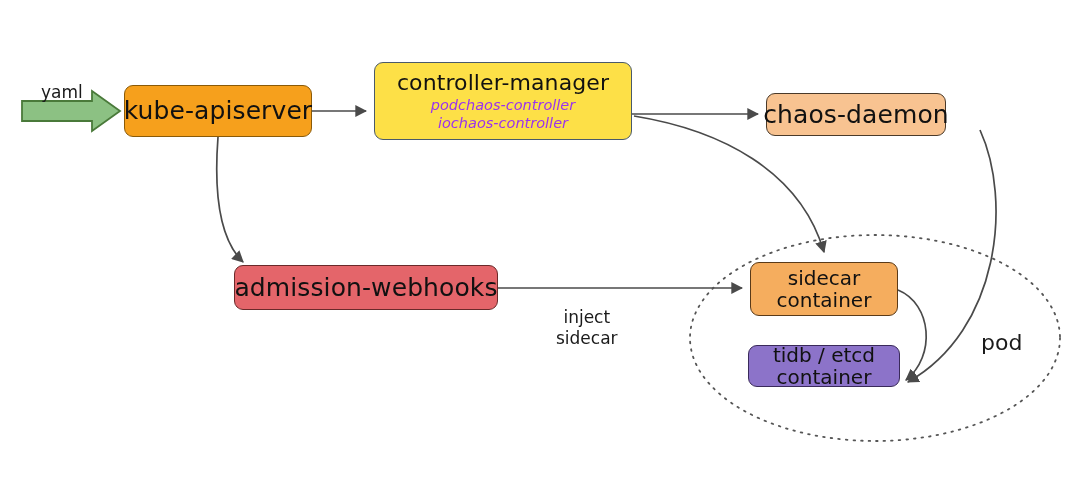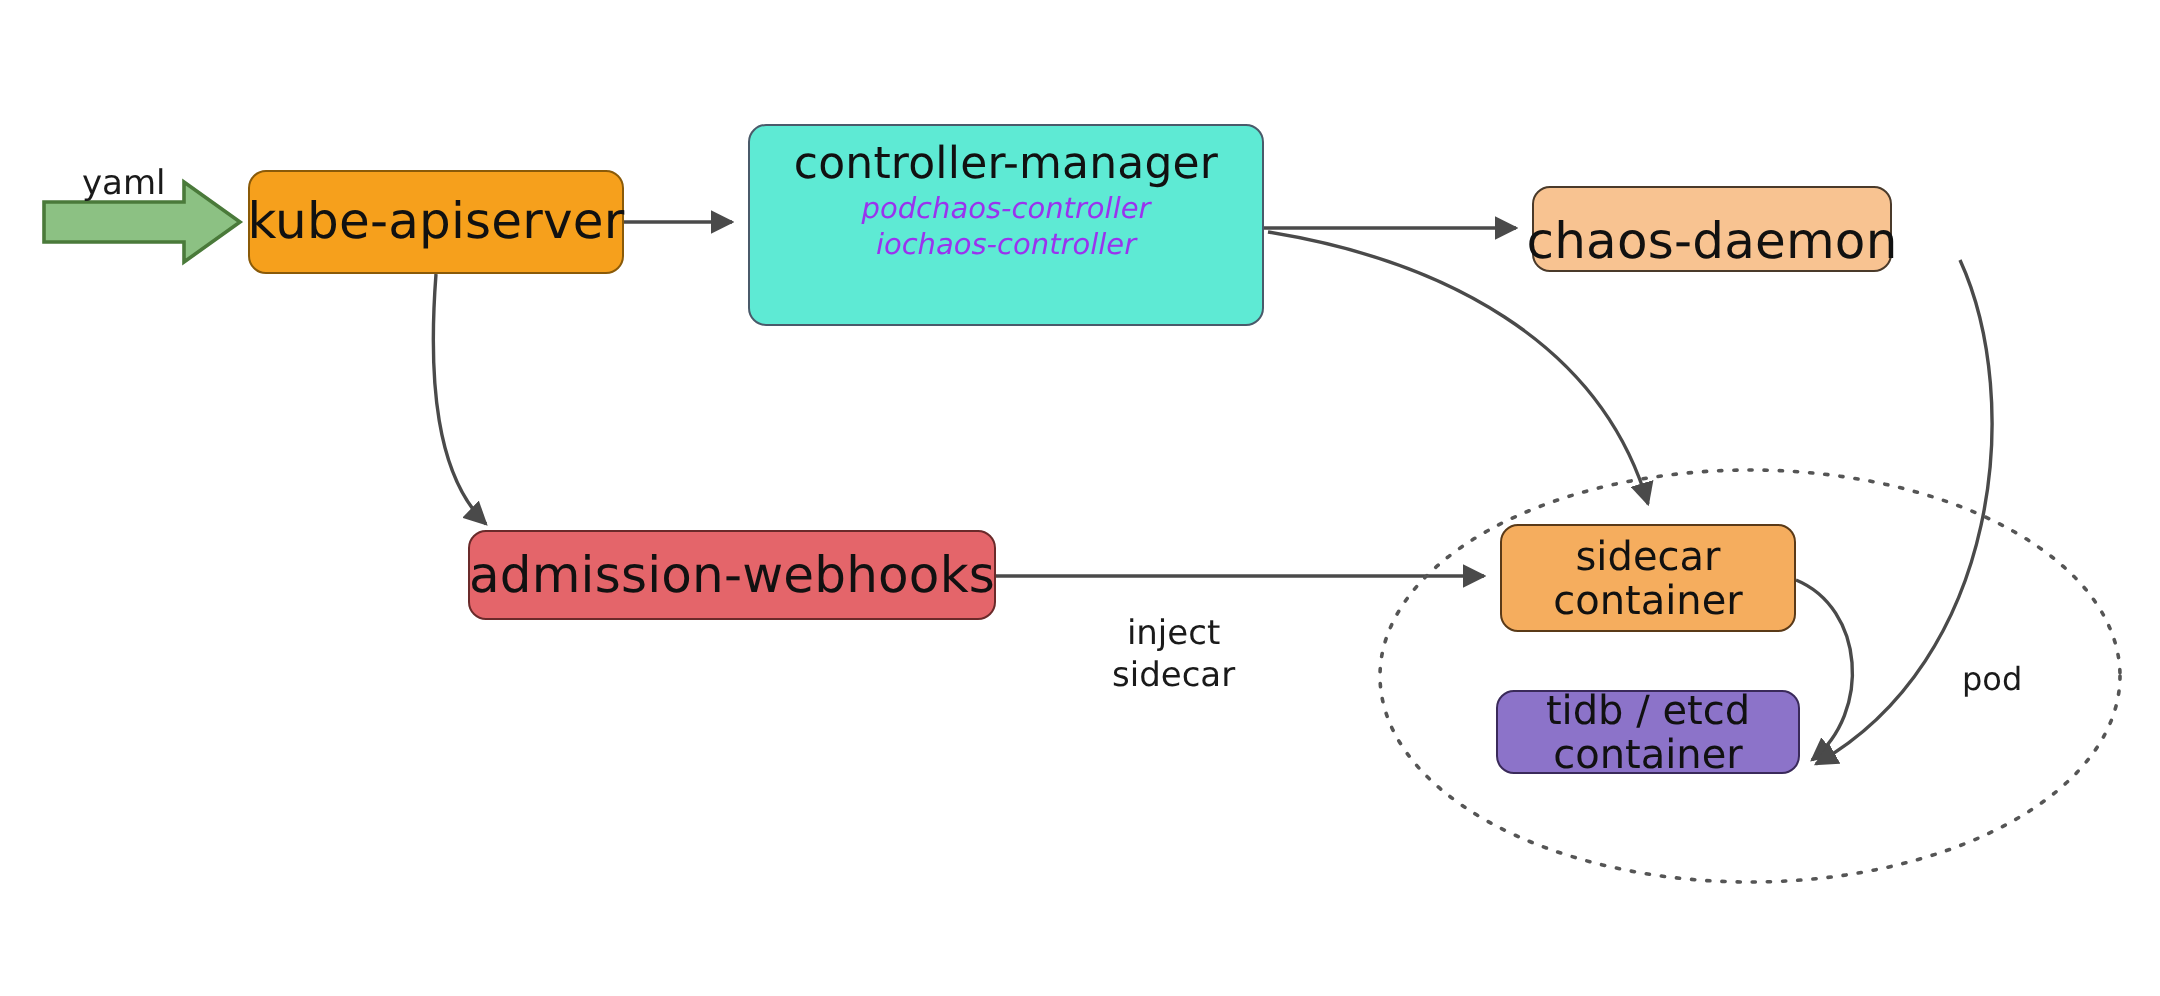--- a/index.html
+++ b/index.html
@@ -52,32 +52,31 @@
   .node-line {
     font-size: 20px;
     white-space: nowrap;
   }
   #node-kube-apiserver {
     left: 124px; top: 85px; width: 188px; height: 52px;
     background: #F6A01C;
     border-color: #8a5a08;
   }
   #node-controller-manager {
-    left: 374px; top: 62px; width: 258px; height: 101px;
-    background: #5eead4;
+    left: 374px; top: 62px; width: 258px; height: 78px;
+    background: #fde047;
     border-color: #4a5a6a;
     justify-content: flex-start;
     padding-top: 8px;
   }
   #node-controller-manager .node-title { font-size: 22px; }
   #node-chaos-daemon {
     left: 766px; top: 93px; width: 180px; height: 43px;
     background: #F8C391;
     border-color: #4a3a2a;
-    justify-content: flex-end;
   }
   #node-admission-webhooks {
     left: 234px; top: 265px; width: 264px; height: 45px;
     background: #E4656A;
     border-color: #6a2a2a;
   }
   #node-sidecar-container {
     left: 750px; top: 262px; width: 148px; height: 54px;
     background: #F5AD5E;
     border-color: #5a3a18;
@@ -89,21 +88,21 @@
   }
   .free-label {
     position: absolute;
     color: #1a1a1a;
     font-size: 17px;
     line-height: 1.22;
     white-space: nowrap;
   }
   #label-yaml { left: 41px; top: 82px; }
   #label-inject-sidecar { left: 556px; top: 307px; text-align: center; }
-  #label-pod { left: 981px; top: 330px; font-size: 16px; }
+  #label-pod { left: 981px; top: 330px; font-size: 22px; }
 </style>
 </head>
 <body>
 
 <div id="diagram-root">
 
   <svg id="diagram-svg" viewBox="0 0 1080 498">
     <defs>
       <marker id="arrow-head" viewBox="0 0 10 10" refX="9" refY="5" markerWidth="7" markerHeight="7" orient="auto-start-reverse">
         <path d="M 0 0 L 10 5 L 0 10 z" fill="#4a4a4a"></path>

